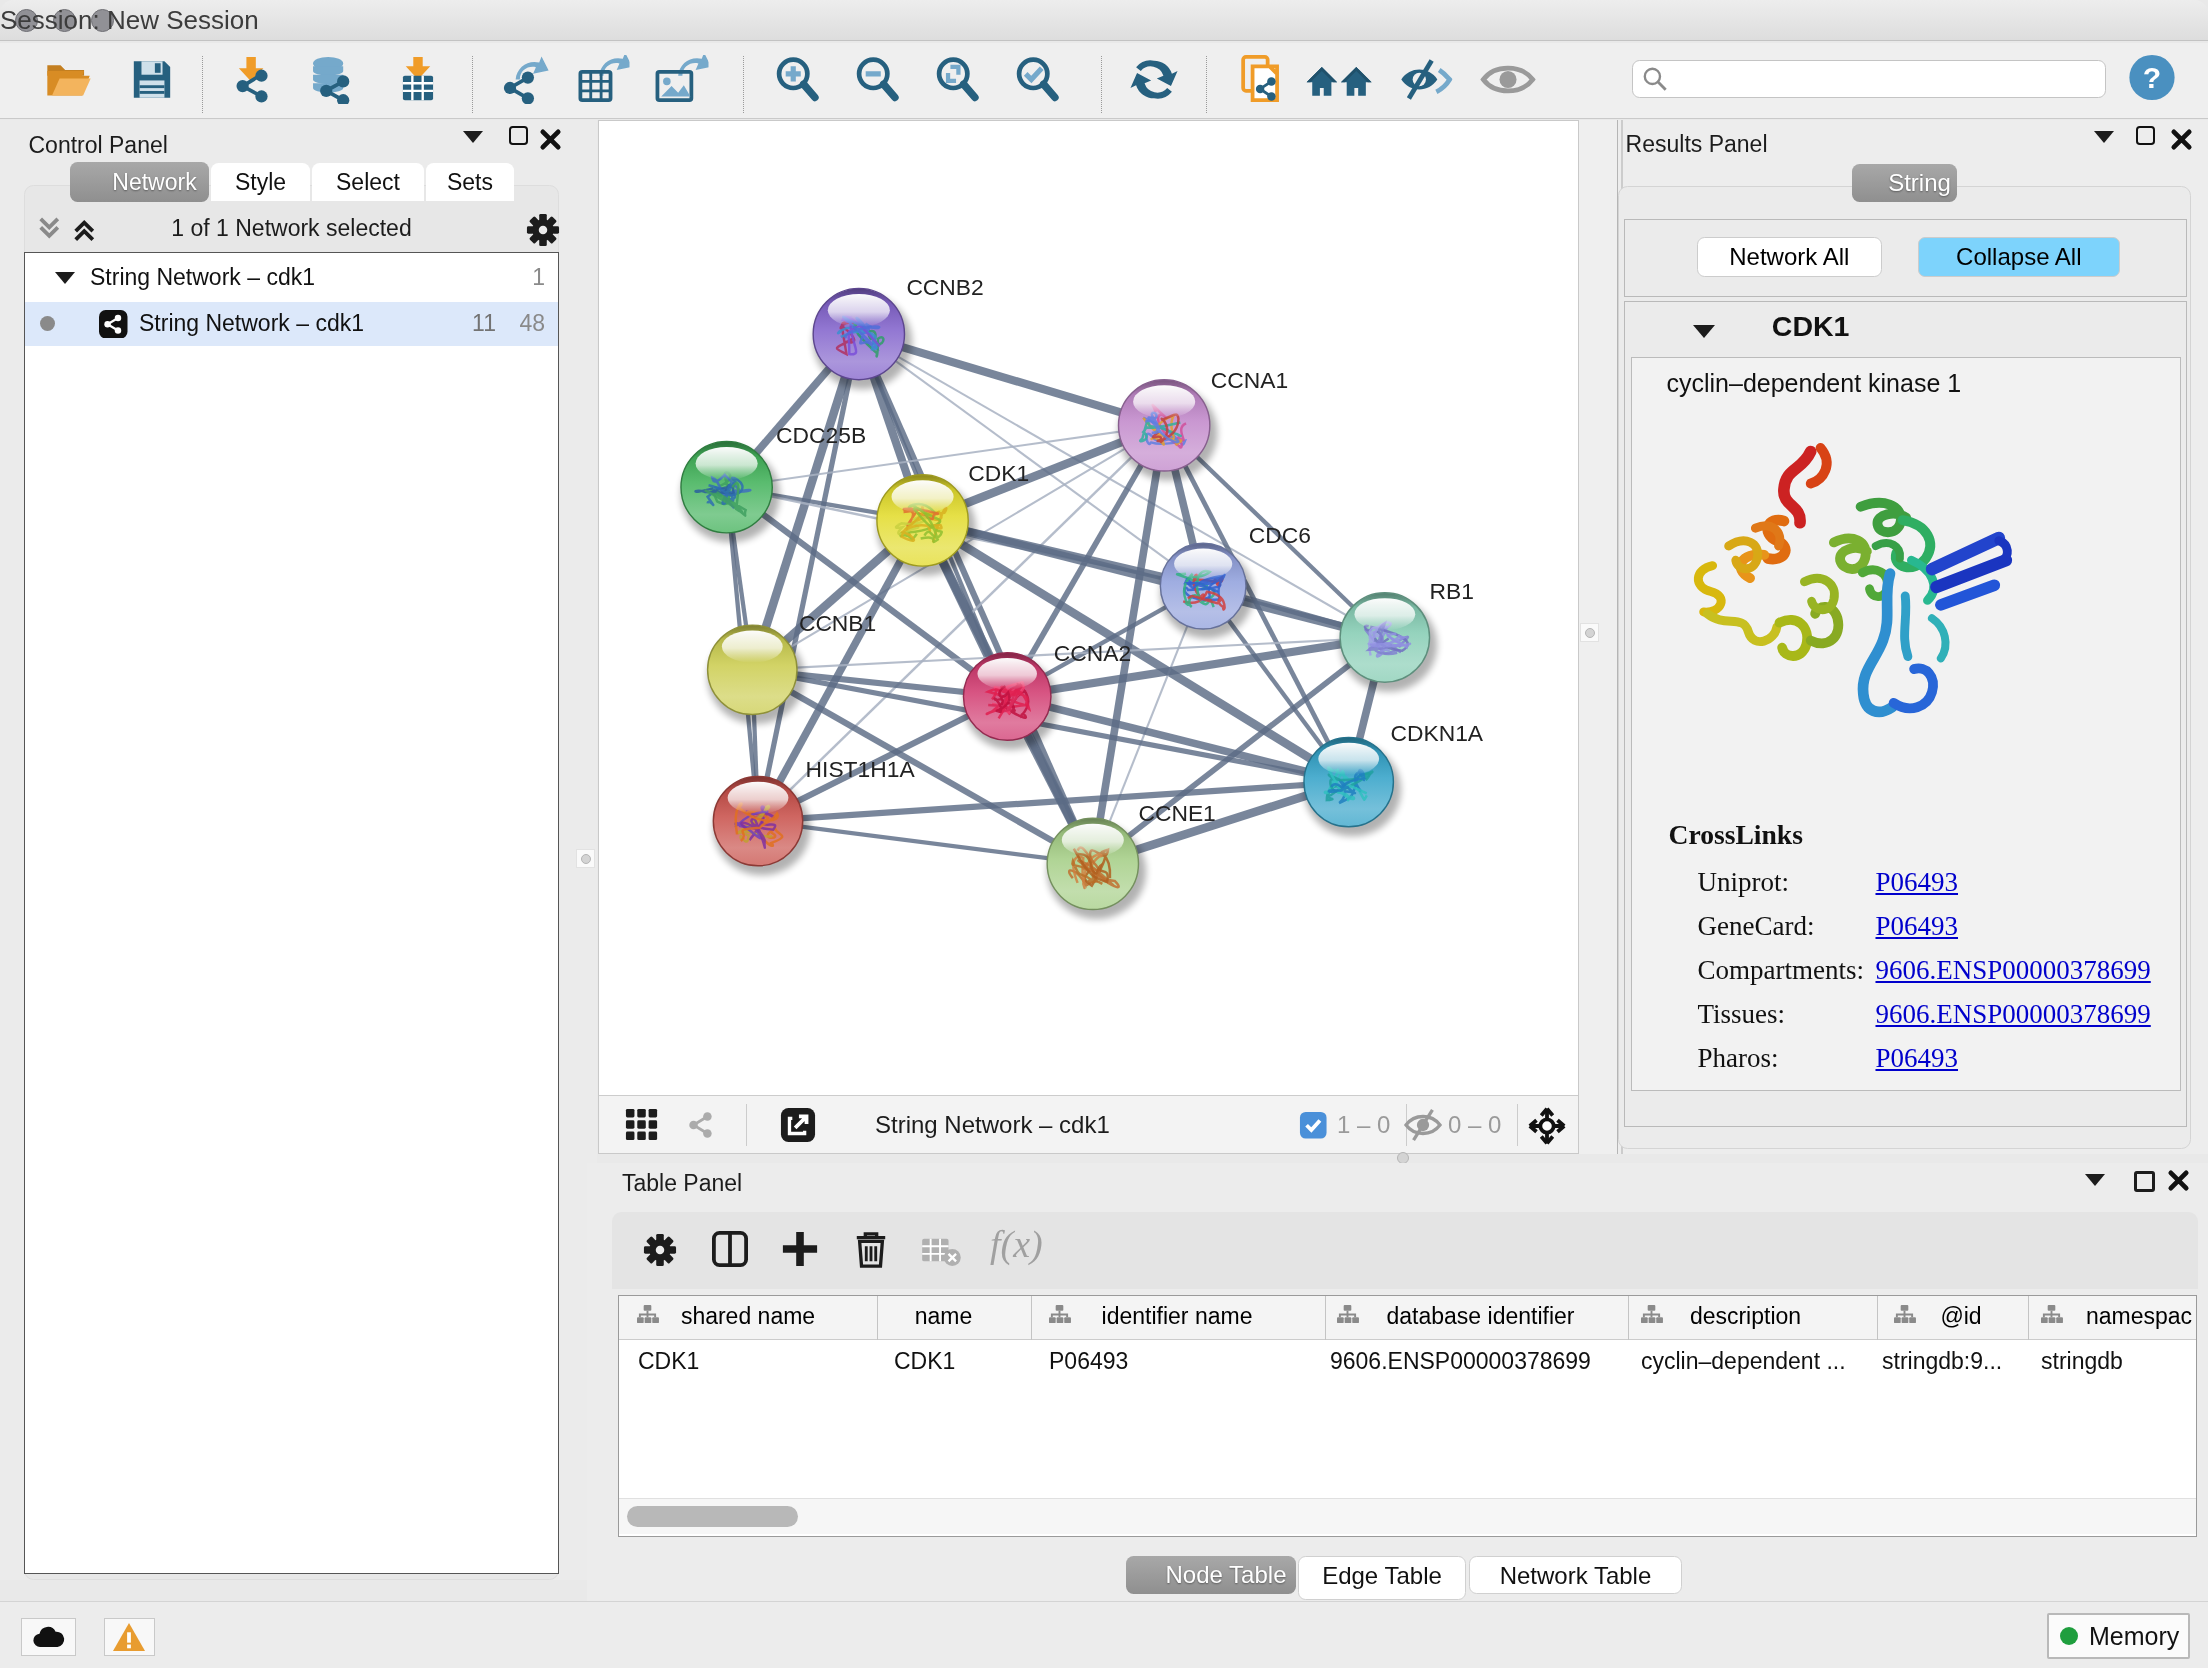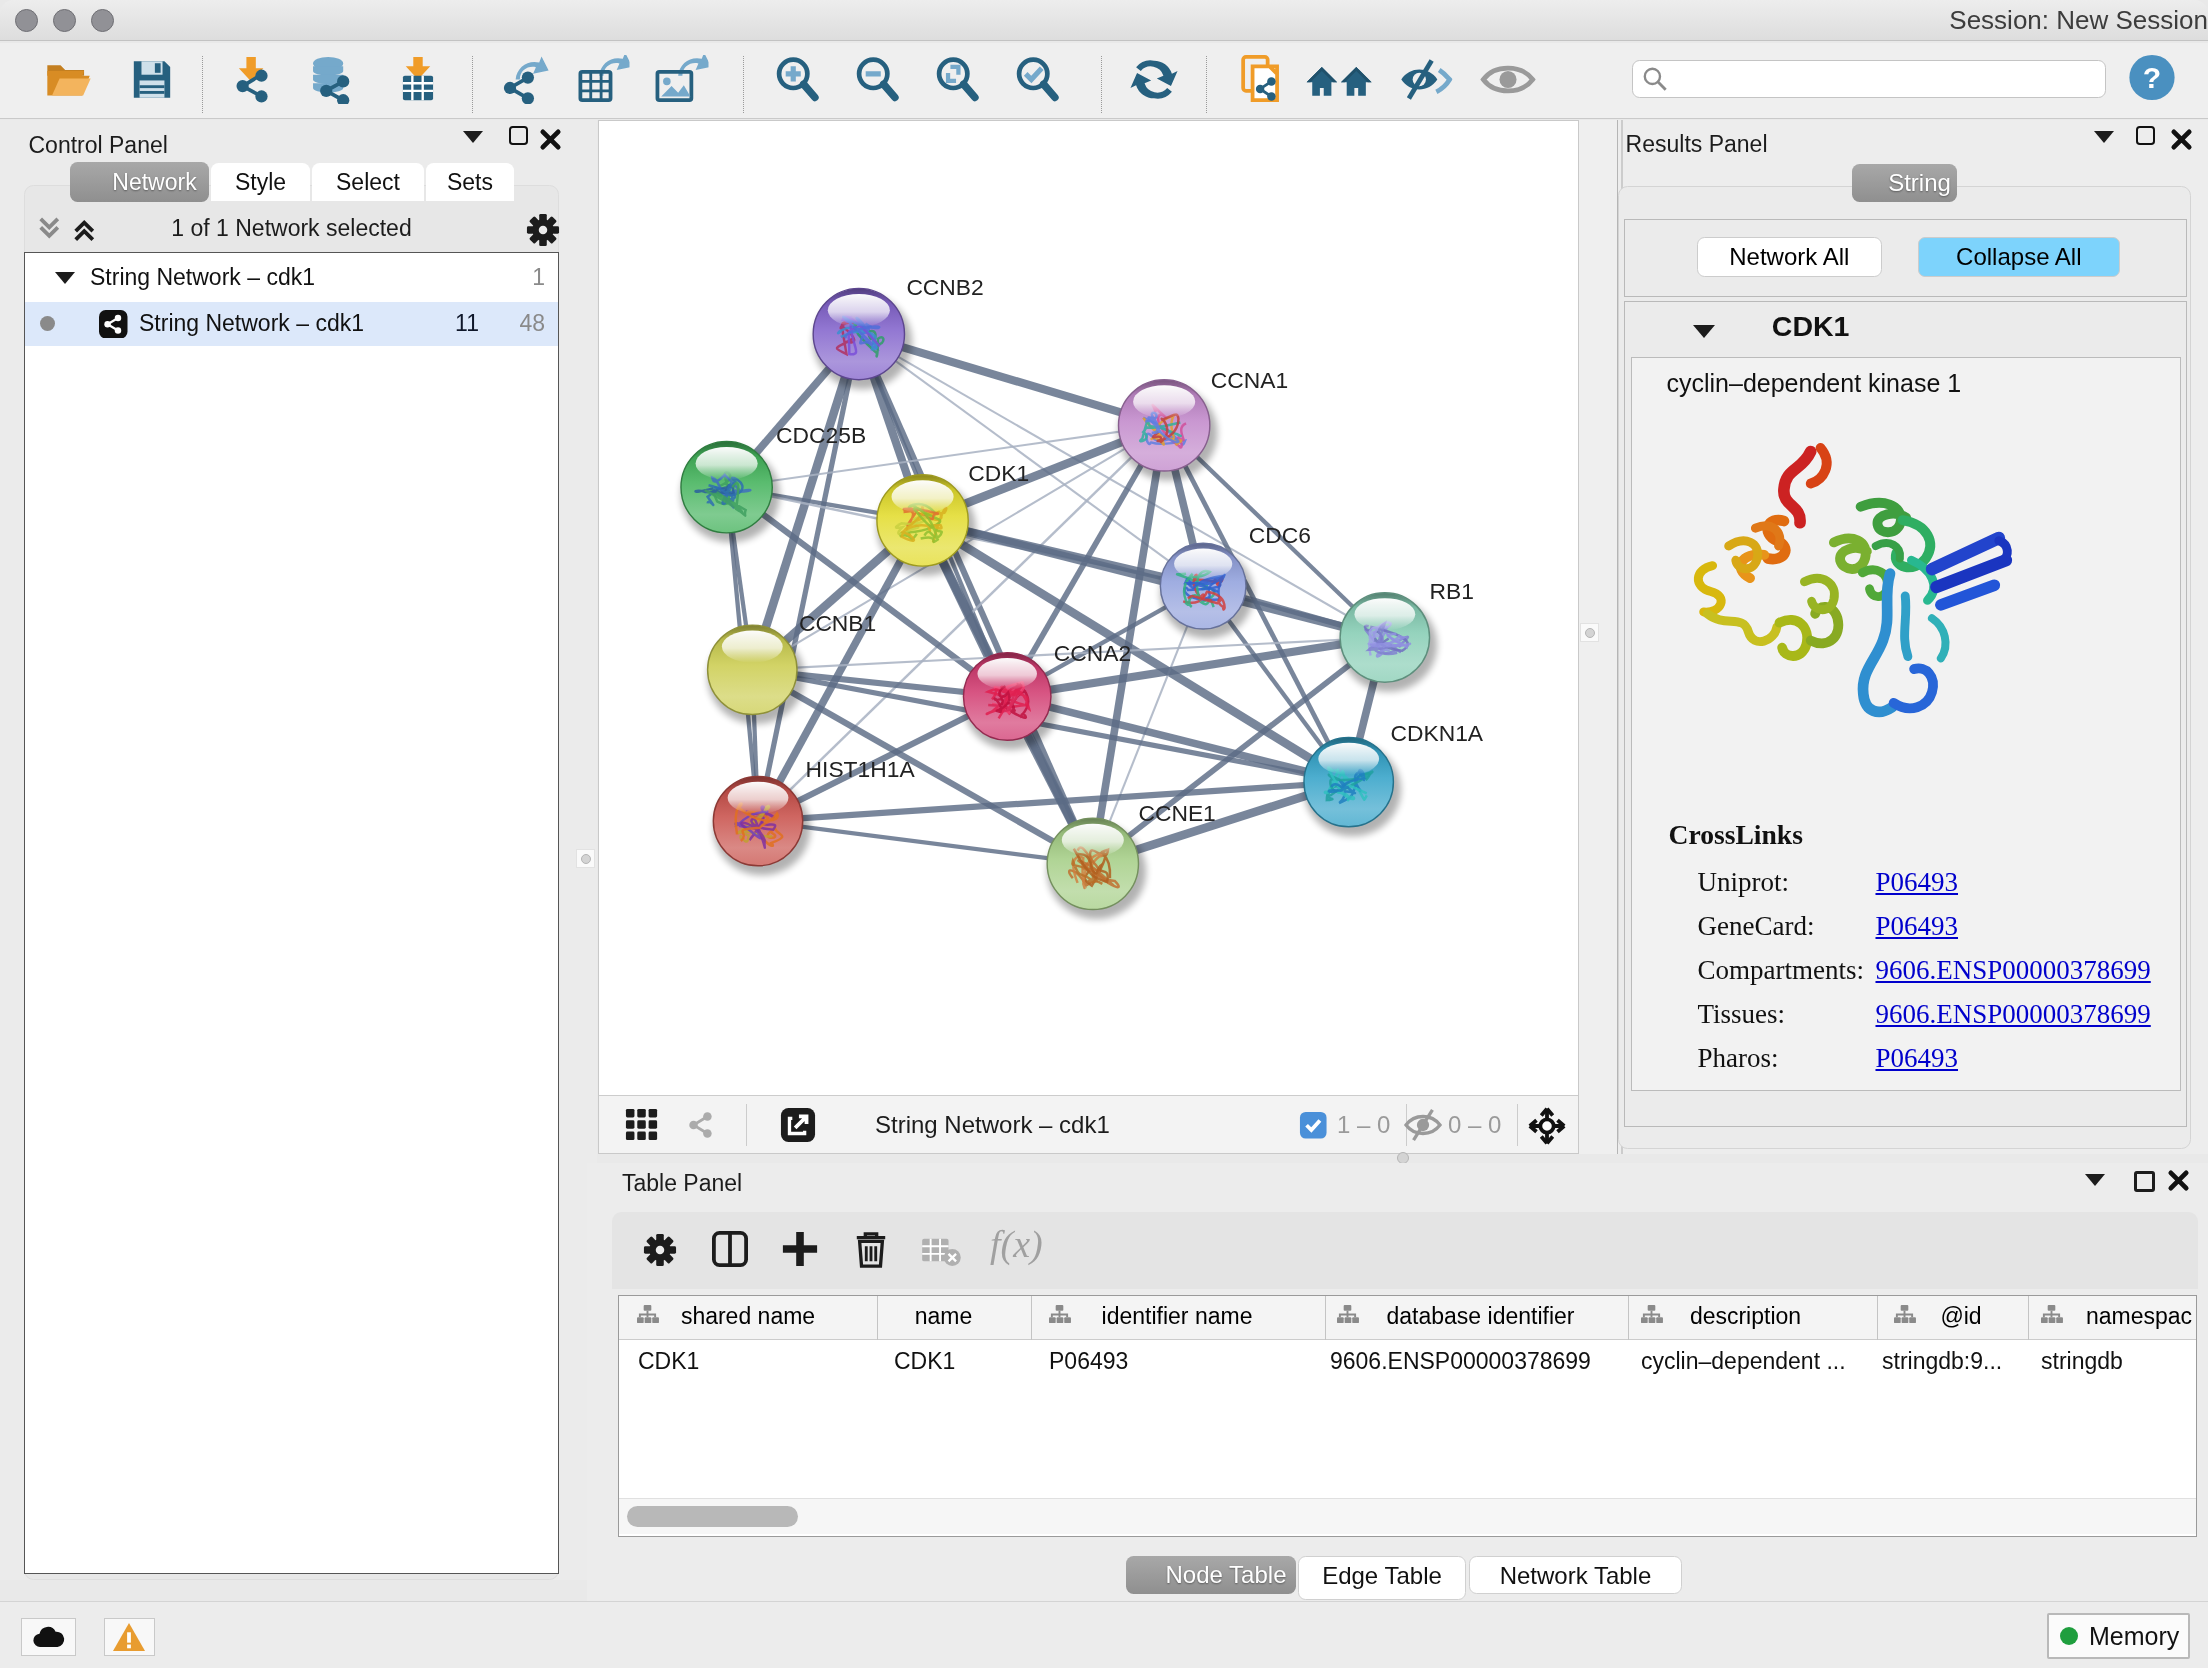--- a/index.html
+++ b/index.html
@@ -6,21 +6,21 @@
 .graytab { background:linear-gradient(#a8a8a8,#8f8f8f); color:#ffffff;padding-left:30px; }
 .whitetab { background:#ffffff; color:#111111; }
 </style></head>
 <body>
 <div class="winedge"></div>
 
 <div class="abs" style="left:0;top:0;width:2208px;height:41px;background:linear-gradient(#ededed,#dddddd);border-bottom:1.9px solid #c3c3c3;border-radius:13.3px 13.3px 0 0">
   <div class="abs" style="left:15px;top:8.6px;width:23px;height:23px;border-radius:50%;background:#919196;border:1.9px solid #6f6f74"></div>
   <div class="abs" style="left:53px;top:8.6px;width:23px;height:23px;border-radius:50%;background:#919196;border:1.9px solid #6f6f74"></div>
   <div class="abs" style="left:91px;top:8.6px;width:23px;height:23px;border-radius:50%;background:#919196;border:1.9px solid #6f6f74"></div>
-  <div class="abs" style="left:0;top:4.8px;width:100%;text-align:right;font-size:26px;color:#3c3c3c">Session: New Session</div>
+  <div class="abs" style="left:0;top:4.8px;width:100%;text-align:left;font-size:26px;color:#3c3c3c">Session: New Session</div>
 </div>
 
 <div class="abs" style="left:0;top:43px;width:2208px;height:76px;background:#efefef;border-bottom:1.9px solid #c9c9c9">
 <div style="position:absolute;left:69px;top:38px;transform:translate(-50%,-50%)"><svg width="49" height="44" viewBox="0 0 52 46">
         <path d="M3 8 h14 l5 5 h20 v6 h-39 z" fill="#c47f20"></path>
         <path d="M3 40 L3 14 h39 l-2 5 h8 L40 40 z" fill="#d88c24"></path>
         <path d="M8 40 L16 22 h33 L41 40 z" fill="#f3b45d"></path>
       </svg></div>
 <div style="position:absolute;left:152px;top:38px;transform:translate(-50%,-50%)"><svg width="44" height="44" viewBox="0 0 46 46">
         <path d="M4 4 h32 l6 6 v32 h-38 z" fill="#26607f"></path>
@@ -221,21 +221,21 @@
       <div class="abs" style="left:74px;top:7.6px"><svg width="28.5" height="28.5" viewBox="0 0 30 30">
             <rect x="0" y="0" width="30" height="30" rx="7" fill="#111111"></rect>
             <g fill="#ffffff">
               <circle cx="20" cy="8.5" r="3.4"></circle>
               <circle cx="9" cy="15" r="3.4"></circle>
               <circle cx="20" cy="21.5" r="3.4"></circle>
               <path d="M20 8.5 L9 15 L20 21.5" stroke="#ffffff" stroke-width="2.4" fill="none"></path>
             </g>
           </svg></div>
       <div class="abs" style="left:114px;top:7.6px;font-size:23px;color:#111111">String Network – cdk1</div>
-      <div class="abs" style="left:420px;top:7.6px;width:34px;text-align:right;font-size:23px;color:#0f172a">11</div>
+      <div class="abs" style="left:437px;top:7.6px;width:34px;text-align:right;font-size:23px;color:#737373">11</div>
       <div class="abs" style="left:486px;top:7.6px;width:34px;text-align:right;font-size:23px;color:#8a8a8a">48</div>
     </div>
   </div>
 </div>
 
 <div class="abs" style="left:576px;top:849px;width:19px;height:19px;background:#fafafa;border:1px solid #e2e2e2">
     <div class="abs" style="left:3.8px;top:3.8px;width:10.5px;height:10.5px;border-radius:50%;background:#d4d4d4;border:1px solid #b5b5b5"></div>
   </div>
 
 <div class="abs" style="left:598px;top:120px;width:981px;height:1034px;background:#ffffff;border:1px solid #c9c9c9">

